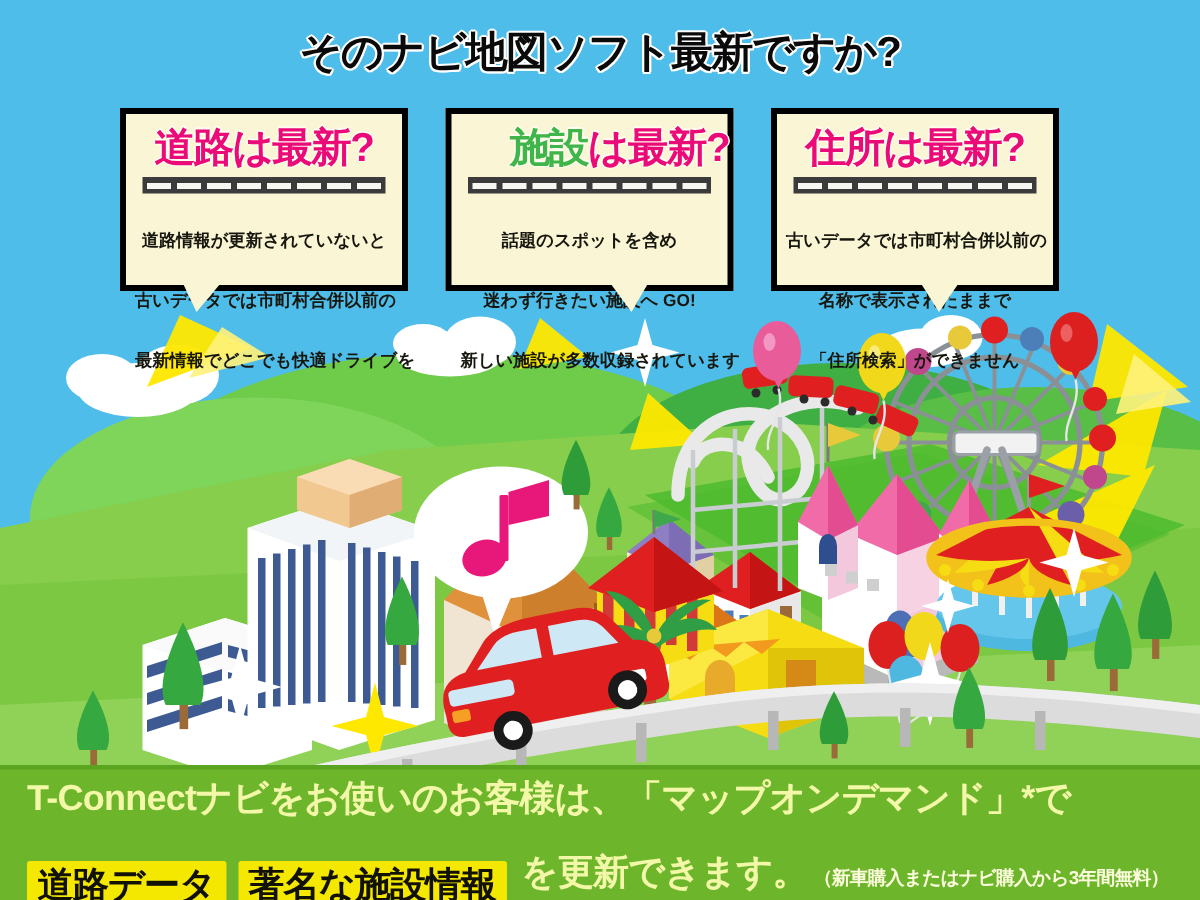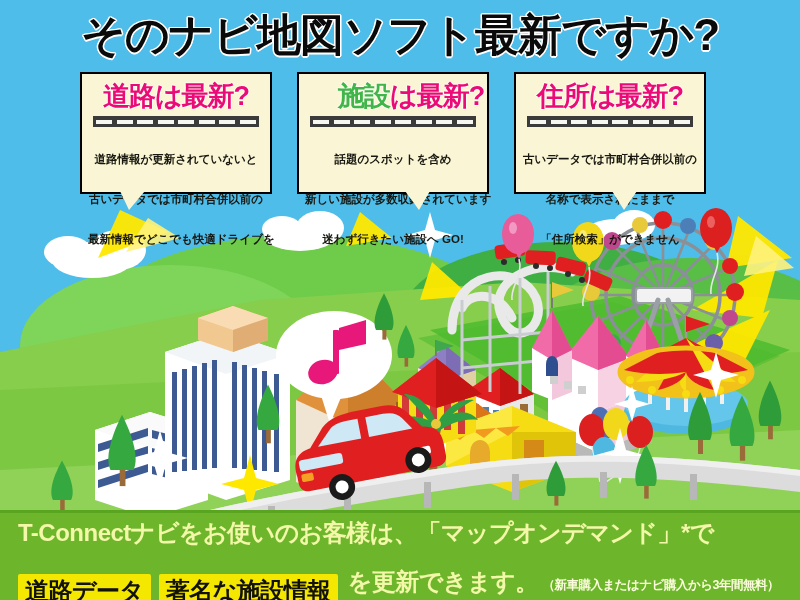--- a/index.html
+++ b/index.html
@@ -26,21 +26,21 @@
     left: 0; top: 0;
     width: 800px; height: 510px;
     background: #4FBDEA;
   }
 
   .headline {
     position: absolute;
     left: 0; top: 6px;
     width: 800px;
     text-align: center;
-    font-size: 44px;
+    font-size: 28px;
     font-weight: 700;
     letter-spacing: -1px;
     color: #0a0a0a;
     line-height: 58px;
     white-space: nowrap;
     text-shadow:
       1.5px 0 0 #ffffff, -1.5px 0 0 #ffffff,
       0 1.5px 0 #ffffff, 0 -1.5px 0 #ffffff,
       1px 1px 0 #ffffff, -1px -1px 0 #ffffff,
       1px -1px 0 #ffffff, -1px 1px 0 #ffffff;
@@ -53,21 +53,21 @@
     left: 0; top: 72px;
     width: 800px; height: 150px;
     z-index: 38;
   }
   .callout {
     position: absolute;
     top: 0;
     width: 192px;
     height: 122px;
     background: #FAF6D5;
-    border: 2px solid #000000;
+    border: 4px solid #000000;
     box-sizing: border-box;
     padding: 6px 6px 0 6px;
   }
   .callout.c1 { left: 80px; }
   .callout.c2 { left: 297px; }
   .callout.c3 { left: 514px; }
 
   .callout .tail {
     position: absolute;
     bottom: -18px;
@@ -678,22 +678,22 @@
         <i></i>
           <i></i>
           <i></i>
           <i></i>
           <i></i>
           <i></i>
           <i></i>
           <i></i>
       </div>
       <div class="callout-body">話題のスポットを含め</div>
+      <div class="callout-body">迷わず行きたい施設へ GO!</div>
       <div class="callout-body">新しい施設が多数収録されています</div>
-      <div class="callout-body">迷わず行きたい施設へ GO!</div>
       <span class="tail"></span>
     </div>
 
     <div class="callout c3">
       <div class="callout-title">
         <span>住所</span><span>は最新?</span>
       </div>
       <div class="road-rule">
         <i></i>
           <i></i>

